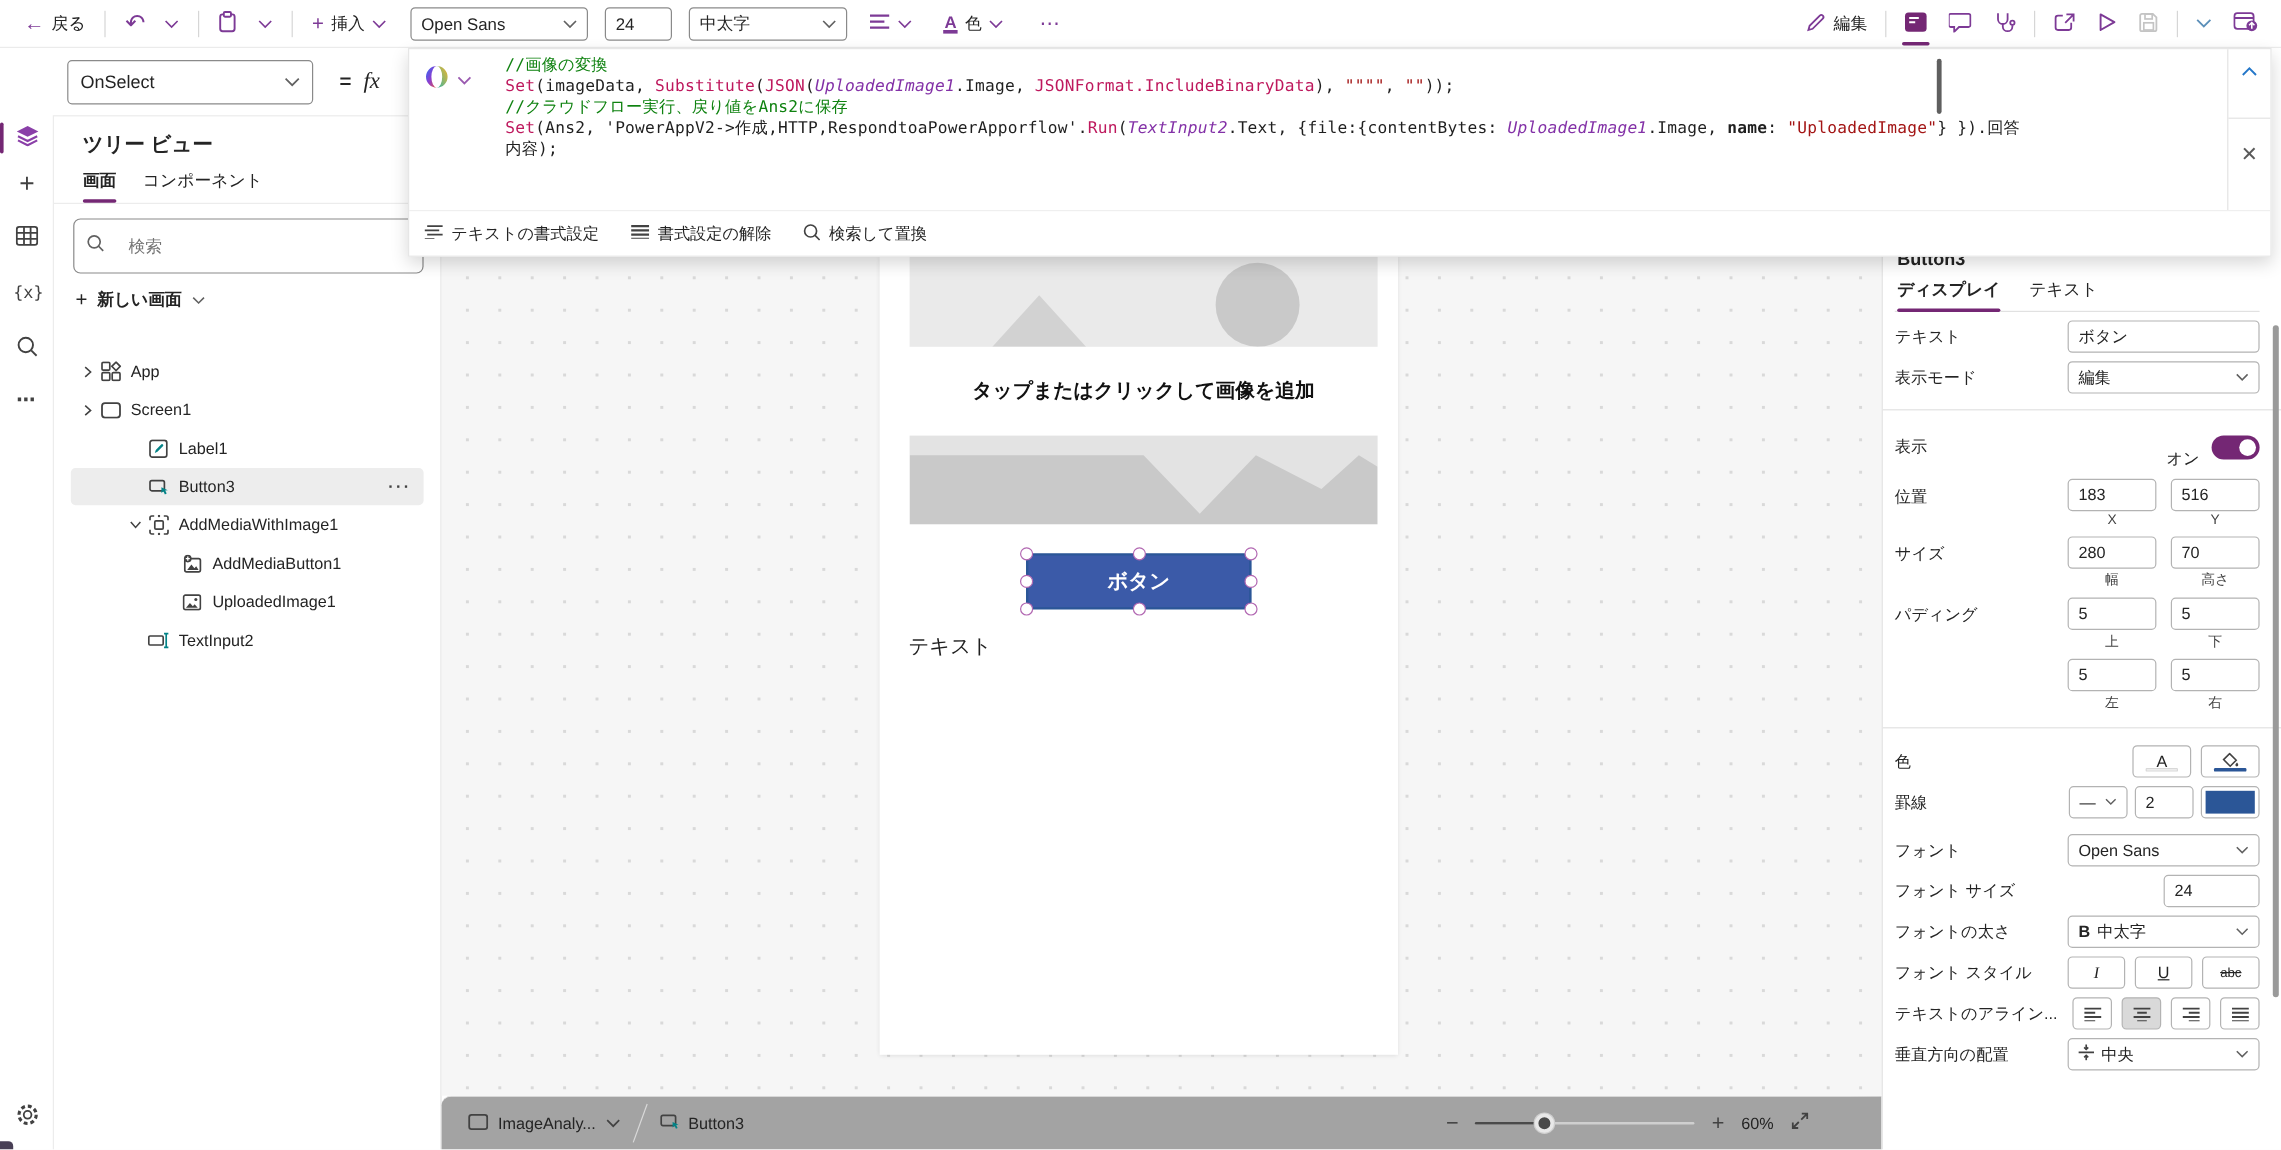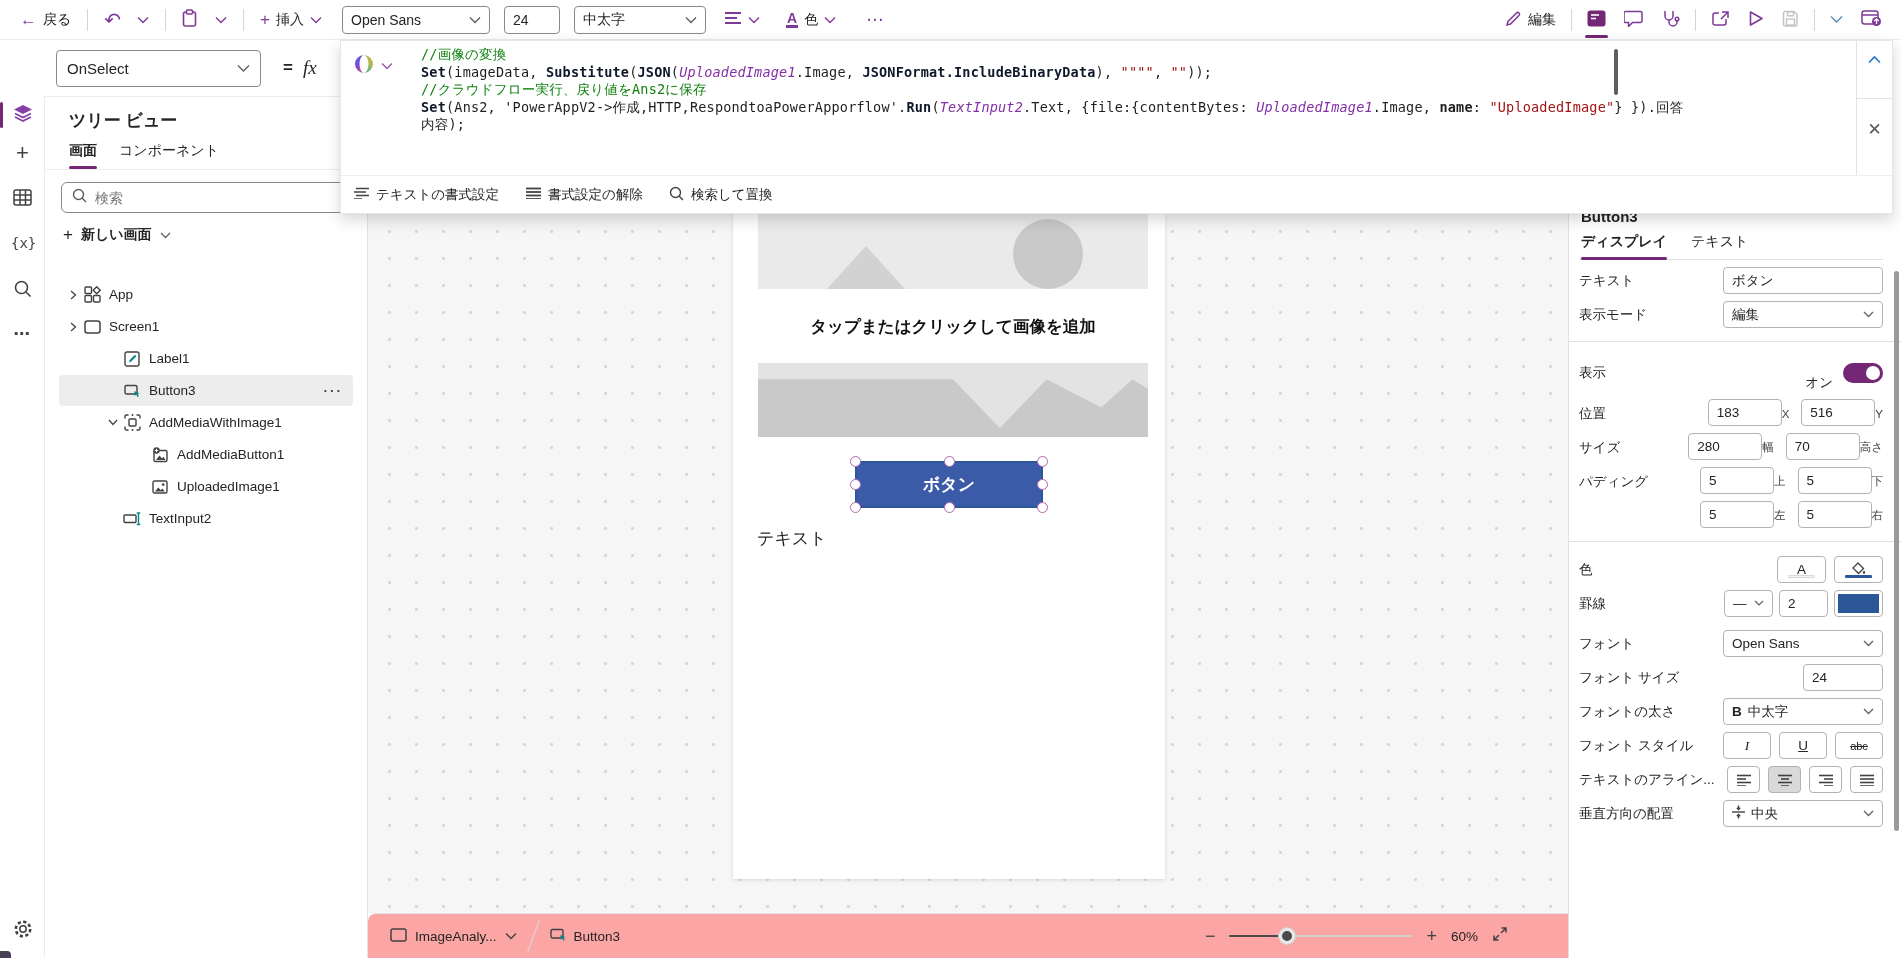--- a/index.html
+++ b/index.html
@@ -29,21 +29,21 @@
   .prop-select { width:205px; height:37px; margin-left:56px; border:1px solid #8a8a8a; border-radius:4px; display:flex; align-items:center; justify-content:space-between; padding:0 10px; font-size:15px; background:#fff; }
   .eqfx { display:flex; align-items:center; gap:10px; margin-left:22px; font-size:17px; }
   .fx { font-style:italic; font-family:"Liberation Serif",serif; font-size:19px; }
 
   
   .formula-panel { position:absolute; left:340px; top:40px; width:1553px; z-index:50; background:#fff; border:1px solid #e6e6e6; box-shadow:0 6px 14px rgba(0,0,0,.16); }
   .code-region { position:relative; height:134px; }
   .copilot { position:absolute; left:12px; top:12px; display:flex; align-items:center; gap:6px; cursor:pointer; }
   .code { position:absolute; left:80px; top:5px; width:1195px; font-family:"DejaVu Sans Mono","Liberation Mono",monospace; font-size:13.5px; letter-spacing:.2px; line-height:17.5px; white-space:pre; cursor:text; }
   .tok-comment { color:#0f8210; }
-  .tok-fn { color:#0f172a;font-weight:bold; }
+  .tok-fn { color:#be185d; }
   .tok-ctrl { color:#8331a7; font-style:italic; }
   .tok-str { color:#a31515; }
   .tok-plain { color:#1f1f1f; }
   .tok-bold { color:#1f1f1f; font-weight:bold; }
   .code-scrollbar { position:absolute; left:1273px; top:8px; width:4px; height:46px; background:#5f5f5f; border-radius:2px; }
   .fp-rightcol { position:absolute; right:0; top:0; width:36px; height:134px; border-left:1px solid #e3e3e3; }
   .fp-rightcol .hr { position:absolute; left:0; right:0; top:57px; height:1px; background:#e3e3e3; }
   .fp-collapse { position:absolute; left:0; right:0; top:14px; display:flex; justify-content:center; cursor:pointer; color:#1f6fbf; }
   .fp-close { position:absolute; left:0; right:0; top:78px; display:flex; justify-content:center; cursor:pointer; color:#5a5a5a; font-size:17px; }
   .formula-footer { height:38px; border-top:1px solid #efefef; display:flex; align-items:center; gap:26px; padding-left:12px; }
@@ -57,21 +57,21 @@
   .corner-notch { position:absolute; left:0; bottom:0; width:11px; height:7px; background:#483f55; border-top-right-radius:4px; }
 
   
   .sidebar { position:absolute; left:45px; top:96px; width:323px; bottom:0; background:#fff; border-right:1px solid #e3e3e3; border-top:1px solid #ececec; }
   .sb-head { display:flex; align-items:center; justify-content:space-between; padding:12px 14px 0 24px; }
   .sb-title { font-size:17px; font-weight:bold; }
   .sb-tabs { display:flex; gap:22px; padding:10px 0 0 24px; border-bottom:1px solid #ececec; }
   .sb-tab { position:relative; font-size:14px; padding-bottom:9px; cursor:pointer; color:#242424; }
   .sb-tab.active { font-weight:bold; }
   .sb-tab.active::after { content:""; position:absolute; left:0; right:0; bottom:0; height:3px; border-radius:2px; background:#742774; }
-  .sb-search { margin:12px 14px 0 16px; height:31px; border:1px solid #8a8a8a; border-radius:6px; display:flex; align-items:center; gap:8px; padding:0 10px; color:#6e6e6e; }
+  .sb-search { margin:12px 14px 0 16px; height:46px; border:1px solid #8a8a8a; border-radius:6px; display:flex; align-items:center; gap:20px; padding:0 10px; color:#6e6e6e; }
   .sb-search input { border:none; outline:none; font-size:14px; width:100%; color:#242424; background:transparent; font-family:inherit; }
   .sb-new { display:flex; align-items:center; gap:8px; font-size:14px; font-weight:bold; padding:12px 0 10px 18px; cursor:pointer; }
   .tree { padding-top:4px; }
   .tree-row { position:relative; height:31px; display:flex; align-items:center; font-size:13.5px; color:#242424; cursor:pointer; margin:0 14px 1px 14px; border-radius:4px; }
   .tree-row.selected { background:#ededed; }
   .tree-chev { width:16px; display:flex; justify-content:center; color:#424242; flex:0 0 16px; }
   .tree-icon { width:22px; display:flex; justify-content:center; flex:0 0 22px; }
   .tree-label { margin-left:6px; white-space:nowrap; }
   .tree-ellipsis { position:absolute; right:10px; color:#424242; letter-spacing:2px; font-weight:bold; }
 
@@ -85,21 +85,21 @@
   .ph-circle { position:absolute; left:255px; top:6px; width:70px; height:70px; border-radius:50%; background:#c9c9c9; }
   .ph-band { height:74px; background:#fff; display:flex; align-items:center; justify-content:center; text-align:center; font-weight:bold; font-size:16.5px; line-height:26px; padding:0 12px; color:#111; }
   .ph-bottom { position:relative; height:74px; background:#e3e3e3; overflow:hidden; }
   .ph-mountains { position:absolute; inset:0; background:#c9c9c9;
       clip-path:polygon(0 22%, 50% 22%, 62% 88%, 74% 22%, 88% 60%, 96% 22%, 100% 35%, 100% 100%, 0 100%); }
   .canvas-button { position:absolute; left:122px; top:248px; width:188px; height:47px; background:#3b5aa8; border:2px solid #2b5697; border-radius:6px; color:#fff; font-weight:bold; font-size:17px; display:flex; align-items:center; justify-content:center; cursor:pointer; }
   .handle { position:absolute; width:11px; height:11px; border-radius:50%; background:#fff; border:1.5px solid #b268b2; z-index:2; }
   .canvas-text { position:absolute; left:24px; top:314px; font-size:17px; color:#1f1f1f; }
 
   
-  .statusbar { position:absolute; left:368px; bottom:0; width:1200px; height:45px; background:#fca5a5; border-top:1px solid #e2e2e2; border-top-left-radius:8px; display:flex; align-items:center; }
+  .statusbar { position:absolute; left:368px; bottom:0; width:1200px; height:45px; background:#a3a3a3; border-top:1px solid #e2e2e2; border-top-left-radius:8px; display:flex; align-items:center; }
   .ss-select { display:flex; align-items:center; gap:8px; font-size:13.5px; margin-left:22px; cursor:pointer; }
   .crumb-sep { width:1px; height:34px; background:#d9d9d9; transform:rotate(20deg); margin:0 16px; }
   .crumb-item { display:flex; align-items:center; gap:7px; font-size:13.5px; cursor:pointer; }
   .zoom-group { margin-left:auto; display:flex; align-items:center; margin-right:60px; gap:14px; }
   .zoom-minus,.zoom-plus { font-size:18px; color:#424242; cursor:pointer; }
   .zoom-slider { position:relative; width:183px; height:16px; cursor:pointer; }
   .zs-track { position:absolute; left:0; right:0; top:7px; height:2px; background:#cfcfcf; border-radius:2px; }
   .zs-fill { position:absolute; left:0; top:7px; width:57px; height:2px; background:#4a4a4a; border-radius:2px; }
   .zs-thumb { position:absolute; left:50px; top:0; width:16px; height:16px; border-radius:50%; background:#4a4a4a; border:3px solid #e8e8e8; box-shadow:0 0 0 1px #cfcfcf; }
   .zoom-value { font-size:13.5px; color:#242424; }
@@ -113,21 +113,21 @@
   .props-tab { position:relative; font-size:14px; padding-bottom:8px; cursor:pointer; }
   .props-tab.active { font-weight:bold; }
   .props-tab.active::after { content:""; position:absolute; left:0; right:0; bottom:-1px; height:3px; border-radius:2px; background:#742774; }
   .prow { display:flex; align-items:center; margin-top:7px; min-height:27px; }
   .prow:first-of-type { margin-top:28px; }
   .plabel { flex:1; font-size:13.5px; color:#242424; white-space:nowrap; }
   .pctrl { display:flex; align-items:center; gap:12px; }
   .pinput { height:27px; border:1px solid #b3b3b3; border-radius:4px; font-size:13.5px; padding:0 8px; font-family:inherit; color:#242424; background:#fff; }
   .w160 { width:160px; } .w74 { width:74px; } .w80 { width:80px; } .w72 { width:72px; } .w49 { width:49px; }
   .pselect { height:27px; border:1px solid #b3b3b3; border-radius:4px; display:flex; align-items:center; justify-content:space-between; font-size:13.5px; padding:0 8px; background:#fff; cursor:pointer; }
-  .pair { display:flex; flex-direction:row; align-items:center; }
+  .pair { display:flex; flex-direction:column; align-items:center; }
   .pair .sub { font-size:11.5px; color:#424242; margin-top:2px; }
   .pdivider { height:1px; background:#e1e1e1; margin:13px -18px 6px -10px; }
   .toggle-row { margin-top:12px; }
   .toggle-state { font-size:13.5px; margin-right:10px;margin-top:20px; }
   .toggle { width:40px; height:20px; border-radius:10px; background:#742774; position:relative; cursor:pointer; }
   .toggle::after { content:""; position:absolute; right:3px; top:3px; width:14px; height:14px; border-radius:50%; background:#fff; }
   .pbtn { height:27px; border:1px solid #b3b3b3; border-radius:4px; background:#fff; display:flex; align-items:center; justify-content:center; cursor:pointer; font-size:13.5px; }
   .color-btn { width:49px; position:relative; }
   .color-bar { position:absolute; left:10px; right:10px; bottom:4px; height:3px; border-radius:1px; }
   .swatch { width:49px; height:27px; border:1px solid #b3b3b3; border-radius:4px; padding:3px; cursor:pointer; }

